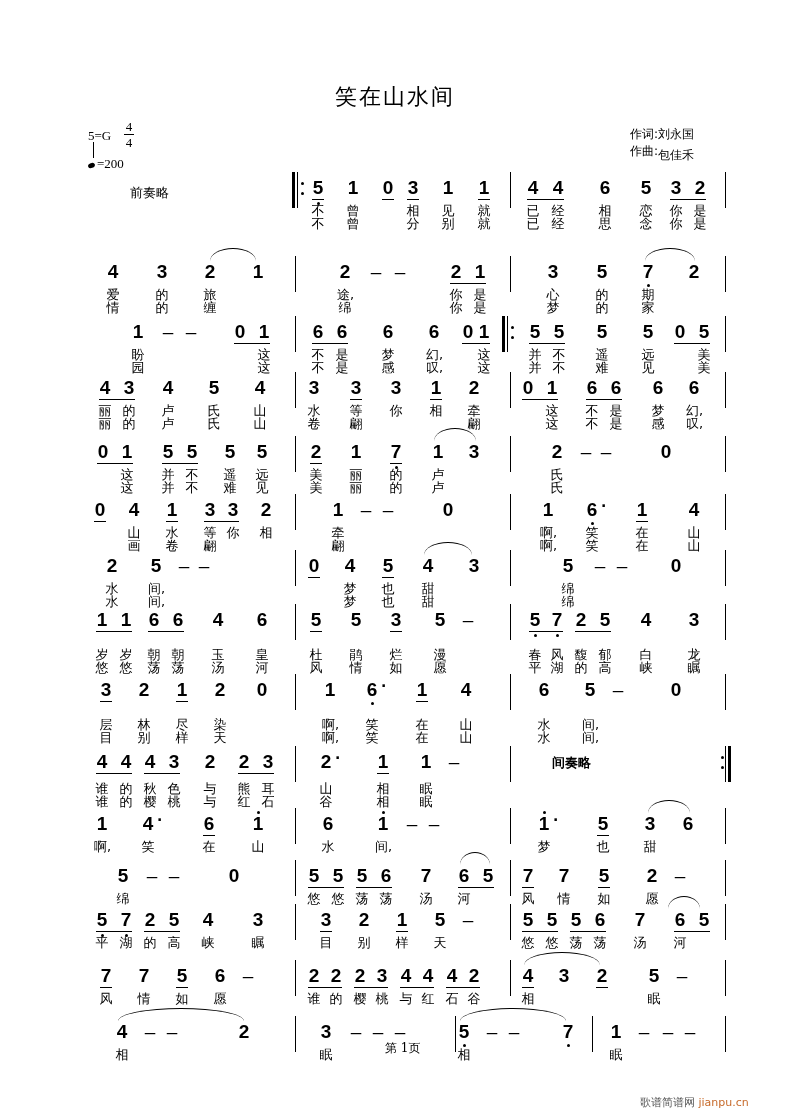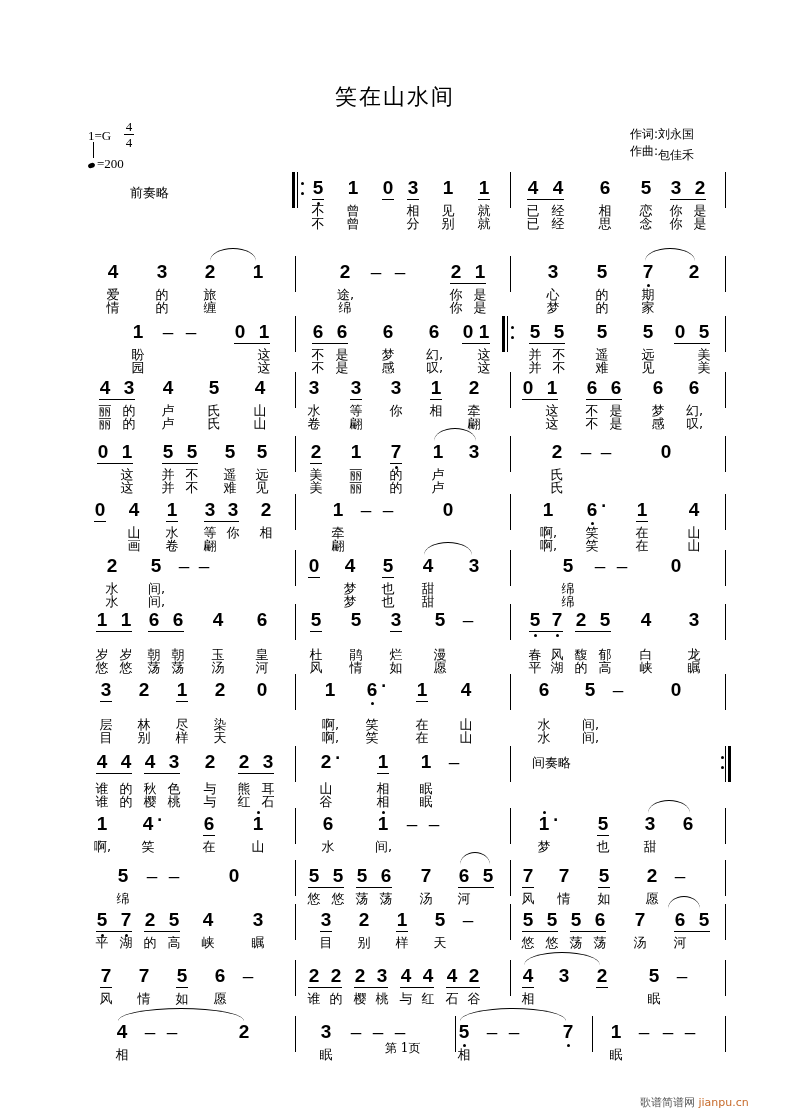--- a/index.html
+++ b/index.html
@@ -23,21 +23,21 @@
   .slur{position:absolute;border-top:1px solid #000;border-radius:50% 50% 0 0/100% 100% 0 0;height:12px;}
   .textnote{position:absolute;font-size:13px;}
   .pagenum{position:absolute;left:385px;top:1040px;font-size:12px;font-family:"DejaVu Serif",serif;}
   .watermark{position:absolute;left:640px;top:1095px;font-size:11px;color:#555;}
   .watermark .url{color:#c76a2a;}
 </style>
 </head>
 <body>
 
 <div class="title">笑在山水间</div>
-<div class="key">1=G</div>
+<div class="key">5=G</div>
 <div class="timesig">
   <span>4</span>
   <span class="bar"></span>
   <span>4</span>
 </div>
 <div class="tempo">
   <span class="stem"></span>
   <span class="head"></span><span>=200</span>
 </div>
 <div class="credits">
@@ -489,21 +489,21 @@
     <div class="lyric" style="left: 375px; top: 795px;">相</div>
     <div class="note" style="left: 418px; top: 752px;">1</div>
     <div class="lyric" style="left: 418px; top: 782px;">眠</div>
     <div class="lyric" style="left: 418px; top: 795px;">眠</div>
     <div class="note" style="left: 446px; top: 752px; font-weight: normal;">–</div>
     <div class="barline" style="left: 510px; top: 746px; height: 36px;"></div>
     <div class="dot-below" style="left: 721px; top: 756px;"></div>
     <div class="dot-below" style="left: 721px; top: 766px;"></div>
     <div class="barline" style="left: 725px; top: 746px; height: 36px;"></div>
     <div class="barline" style="left: 728px; top: 746px; height: 36px; width: 3px;"></div>
-    <div class="textnote" style="left: 532px; top: 754px;">间奏略</div>
+    <div class="textnote" style="left: 552px; top: 754px; font-weight: bold;">间奏略</div>
     <div class="note" style="left: 94px; top: 814px;">1</div>
     <div class="lyric" style="left: 94px; top: 840px;">啊,</div>
     <div class="note" style="left: 140px; top: 814px;">4</div>
     <div class="aug" style="left: 157px; top: 812px;">·</div>
     <div class="lyric" style="left: 140px; top: 840px;">笑</div>
     <div class="note" style="left: 201px; top: 814px;">6</div>
     <div class="ul" style="left: 203px; top: 835px; width: 12px;"></div>
     <div class="lyric" style="left: 201px; top: 840px;">在</div>
     <div class="note" style="left: 250px; top: 814px;">1</div>
     <div class="dot-above" style="left: 257px; top: 811px;"></div>

